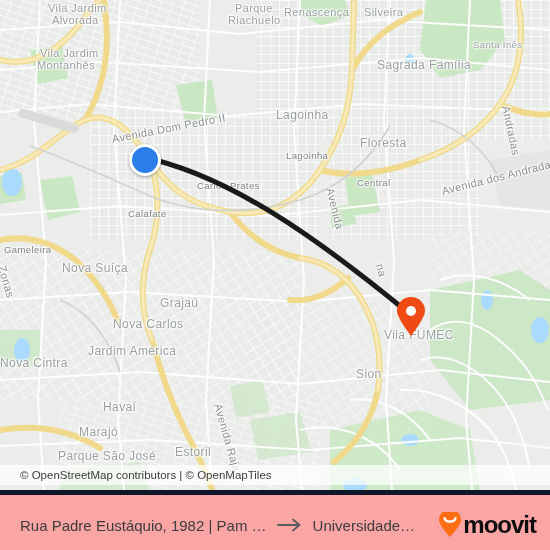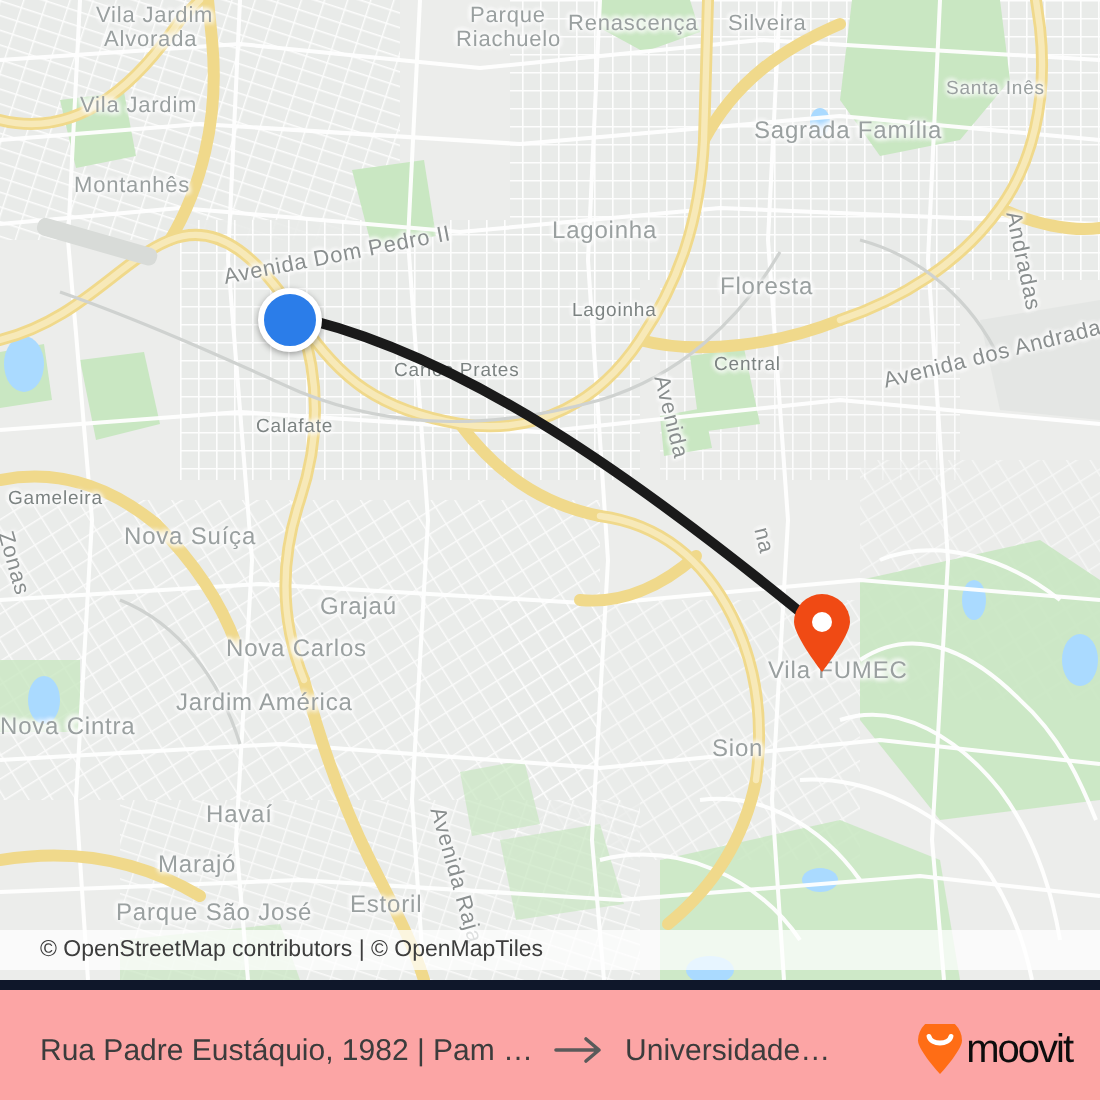--- a/index.html
+++ b/index.html
@@ -69,21 +69,21 @@
   .foot-from{
     font-size:15px;color:#3c3c3c;margin-left:20px;
     max-width:265px;overflow:hidden;white-space:nowrap;
   }
   .foot-arrow{margin:0 10px;display:flex;align-items:center;}
   .foot-to{
     font-size:15px;color:#3c3c3c;
     max-width:115px;overflow:hidden;white-space:nowrap;
   }
   .brand{position:absolute;right:14px;top:50%;transform:translateY(-50%);display:flex;align-items:center;}
-  .brand-name{font-size:20px;font-weight:normal;color:#0d0d0d;letter-spacing:-1px;margin-left:1px;}
+  .brand-name{font-size:24px;font-weight:bold;color:#0d0d0d;letter-spacing:-1px;margin-left:1px;}
 </style>
 </head>
 <body>
 
 <div id="app">
 
   <div class="map">
 
     <svg width="550" height="490" viewBox="0 0 550 490">
       <defs>
@@ -199,21 +199,21 @@
     </svg>
 
     <div id="labels">
         <div class="lbl " style="left: 48px; top: 2px;">Vila Jardim</div>
         <div class="lbl " style="left: 52px; top: 14px;">Alvorada</div>
         <div class="lbl " style="left: 235px; top: 2px;">Parque</div>
         <div class="lbl " style="left: 228px; top: 14px;">Riachuelo</div>
         <div class="lbl " style="left: 284px; top: 6px;">Renascença</div>
         <div class="lbl " style="left: 364px; top: 6px;">Silveira</div>
         <div class="lbl " style="left: 40px; top: 47px;">Vila Jardim</div>
-        <div class="lbl " style="left: 37px; top: 59px; margin-top: 28px;">Montanhês</div>
+        <div class="lbl " style="left: 37px; top: 59px;">Montanhês</div>
         <div class="lbl big" style="left: 377px; top: 58px; text-align: right;">Sagrada Família</div>
         <div class="lbl small" style="left: 473px; top: 39px;">Santa Inês</div>
         <div class="lbl big" style="left: 276px; top: 108px;">Lagoinha</div>
         <div class="lbl big" style="left: 360px; top: 136px;">Floresta</div>
         <div class="lbl small dark" style="left: 286px; top: 150px;">Lagoinha</div>
         <div class="lbl small dark" style="left: 357px; top: 177px; text-align: center;">Central</div>
         <div class="lbl small dark" style="left: 197px; top: 180px;">Carlos Prates</div>
         <div class="lbl small dark" style="left: 128px; top: 208px;">Calafate</div>
         <div class="lbl small dark" style="left: 4px; top: 244px;">Gameleira</div>
         <div class="lbl big" style="left: 62px; top: 261px;">Nova Suíça</div>

